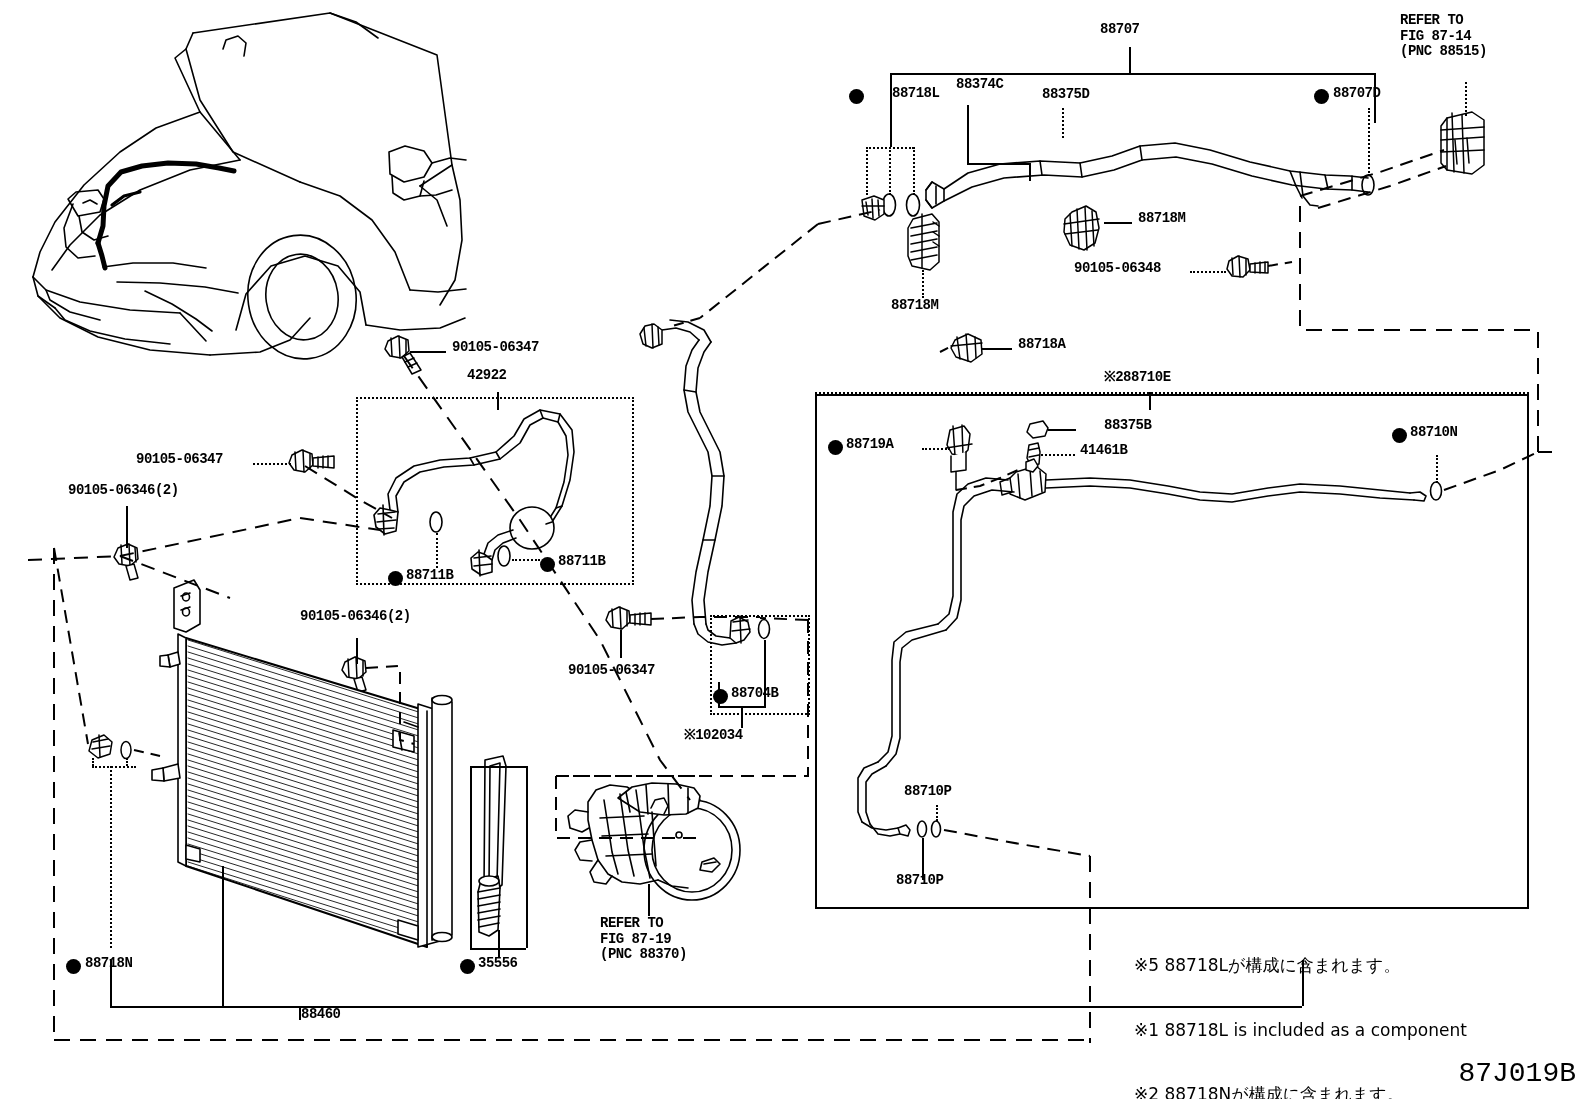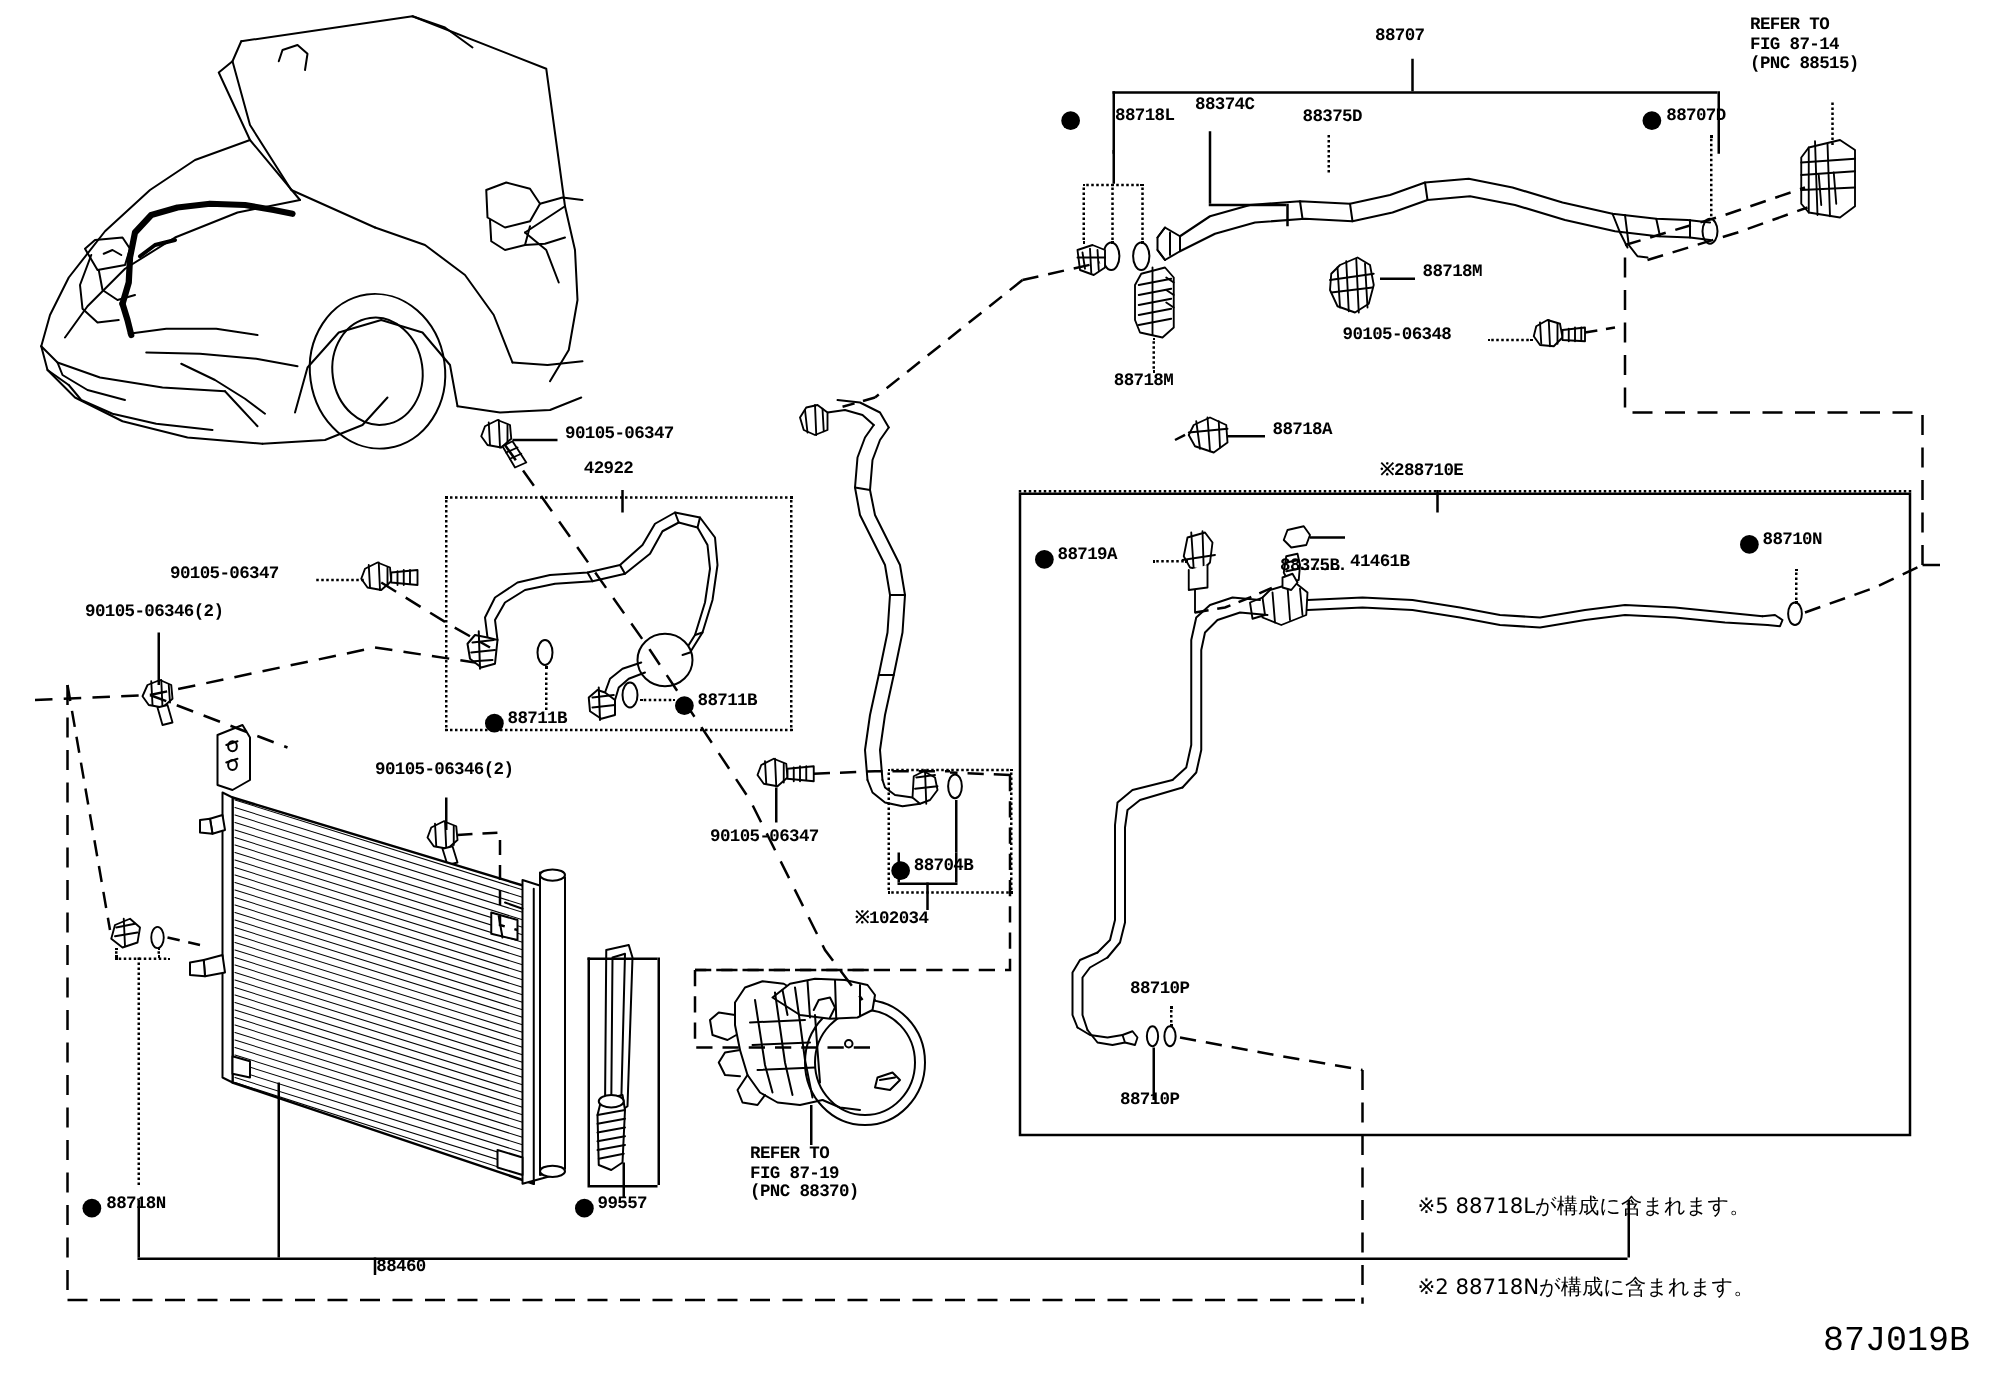--- a/index.html
+++ b/index.html
@@ -664,42 +664,43 @@
   <div class="lbl" style="left:684px; top:728px;">※102034</div>
 
   <div class="lbl" style="left:600px; top:916px;">REFER TO
 FIG 87-19
 (PNC 88370)</div>
 
   <div class="bullet" style="left:66px; top:959px;"></div>
   <div class="lbl" style="left:85px; top:956px;">88718N</div>
 
   <div class="bullet" style="left:460px; top:959px;"></div>
-  <div class="lbl" style="left:478px; top:956px;">99557</div>
+  <div class="lbl" style="left:478px; top:956px;">35556</div>
 
   <div class="lbl" style="left:301px; top:1007px;">88460</div>
 
   <div class="lbl" style="left:1104px; top:370px;">※288710E</div>
 
   <div class="bullet" style="left:828px; top:440px;"></div>
   <div class="lbl" style="left:846px; top:437px;">88719A</div>
 
-  <div class="lbl" style="left:1024px; top:418px;margin-top:28px;">88375B</div>
+  <div class="lbl" style="left:1104px; top:418px;">88375B</div>
 
   <div class="lbl" style="left:1080px; top:443px;">41461B</div>
 
   <div class="bullet" style="left:1392px; top:428px;"></div>
   <div class="lbl" style="left:1410px; top:425px;">88710N</div>
 
   <div class="lbl" style="left:904px; top:784px;">88710P</div>
 
   <div class="lbl" style="left:896px; top:873px;">88710P</div>
 
   <div class="notes">
     <span class="row">※5 88718Lが構成に含まれます。</span>
+    <span class="row">※1 88718L is included as a component</span>
     <span class="row">※2 88718Nが構成に含まれます。</span>
     
     
     
   </div>
 
   <div class="fignum">87J019B</div>
 
 </div>
 

